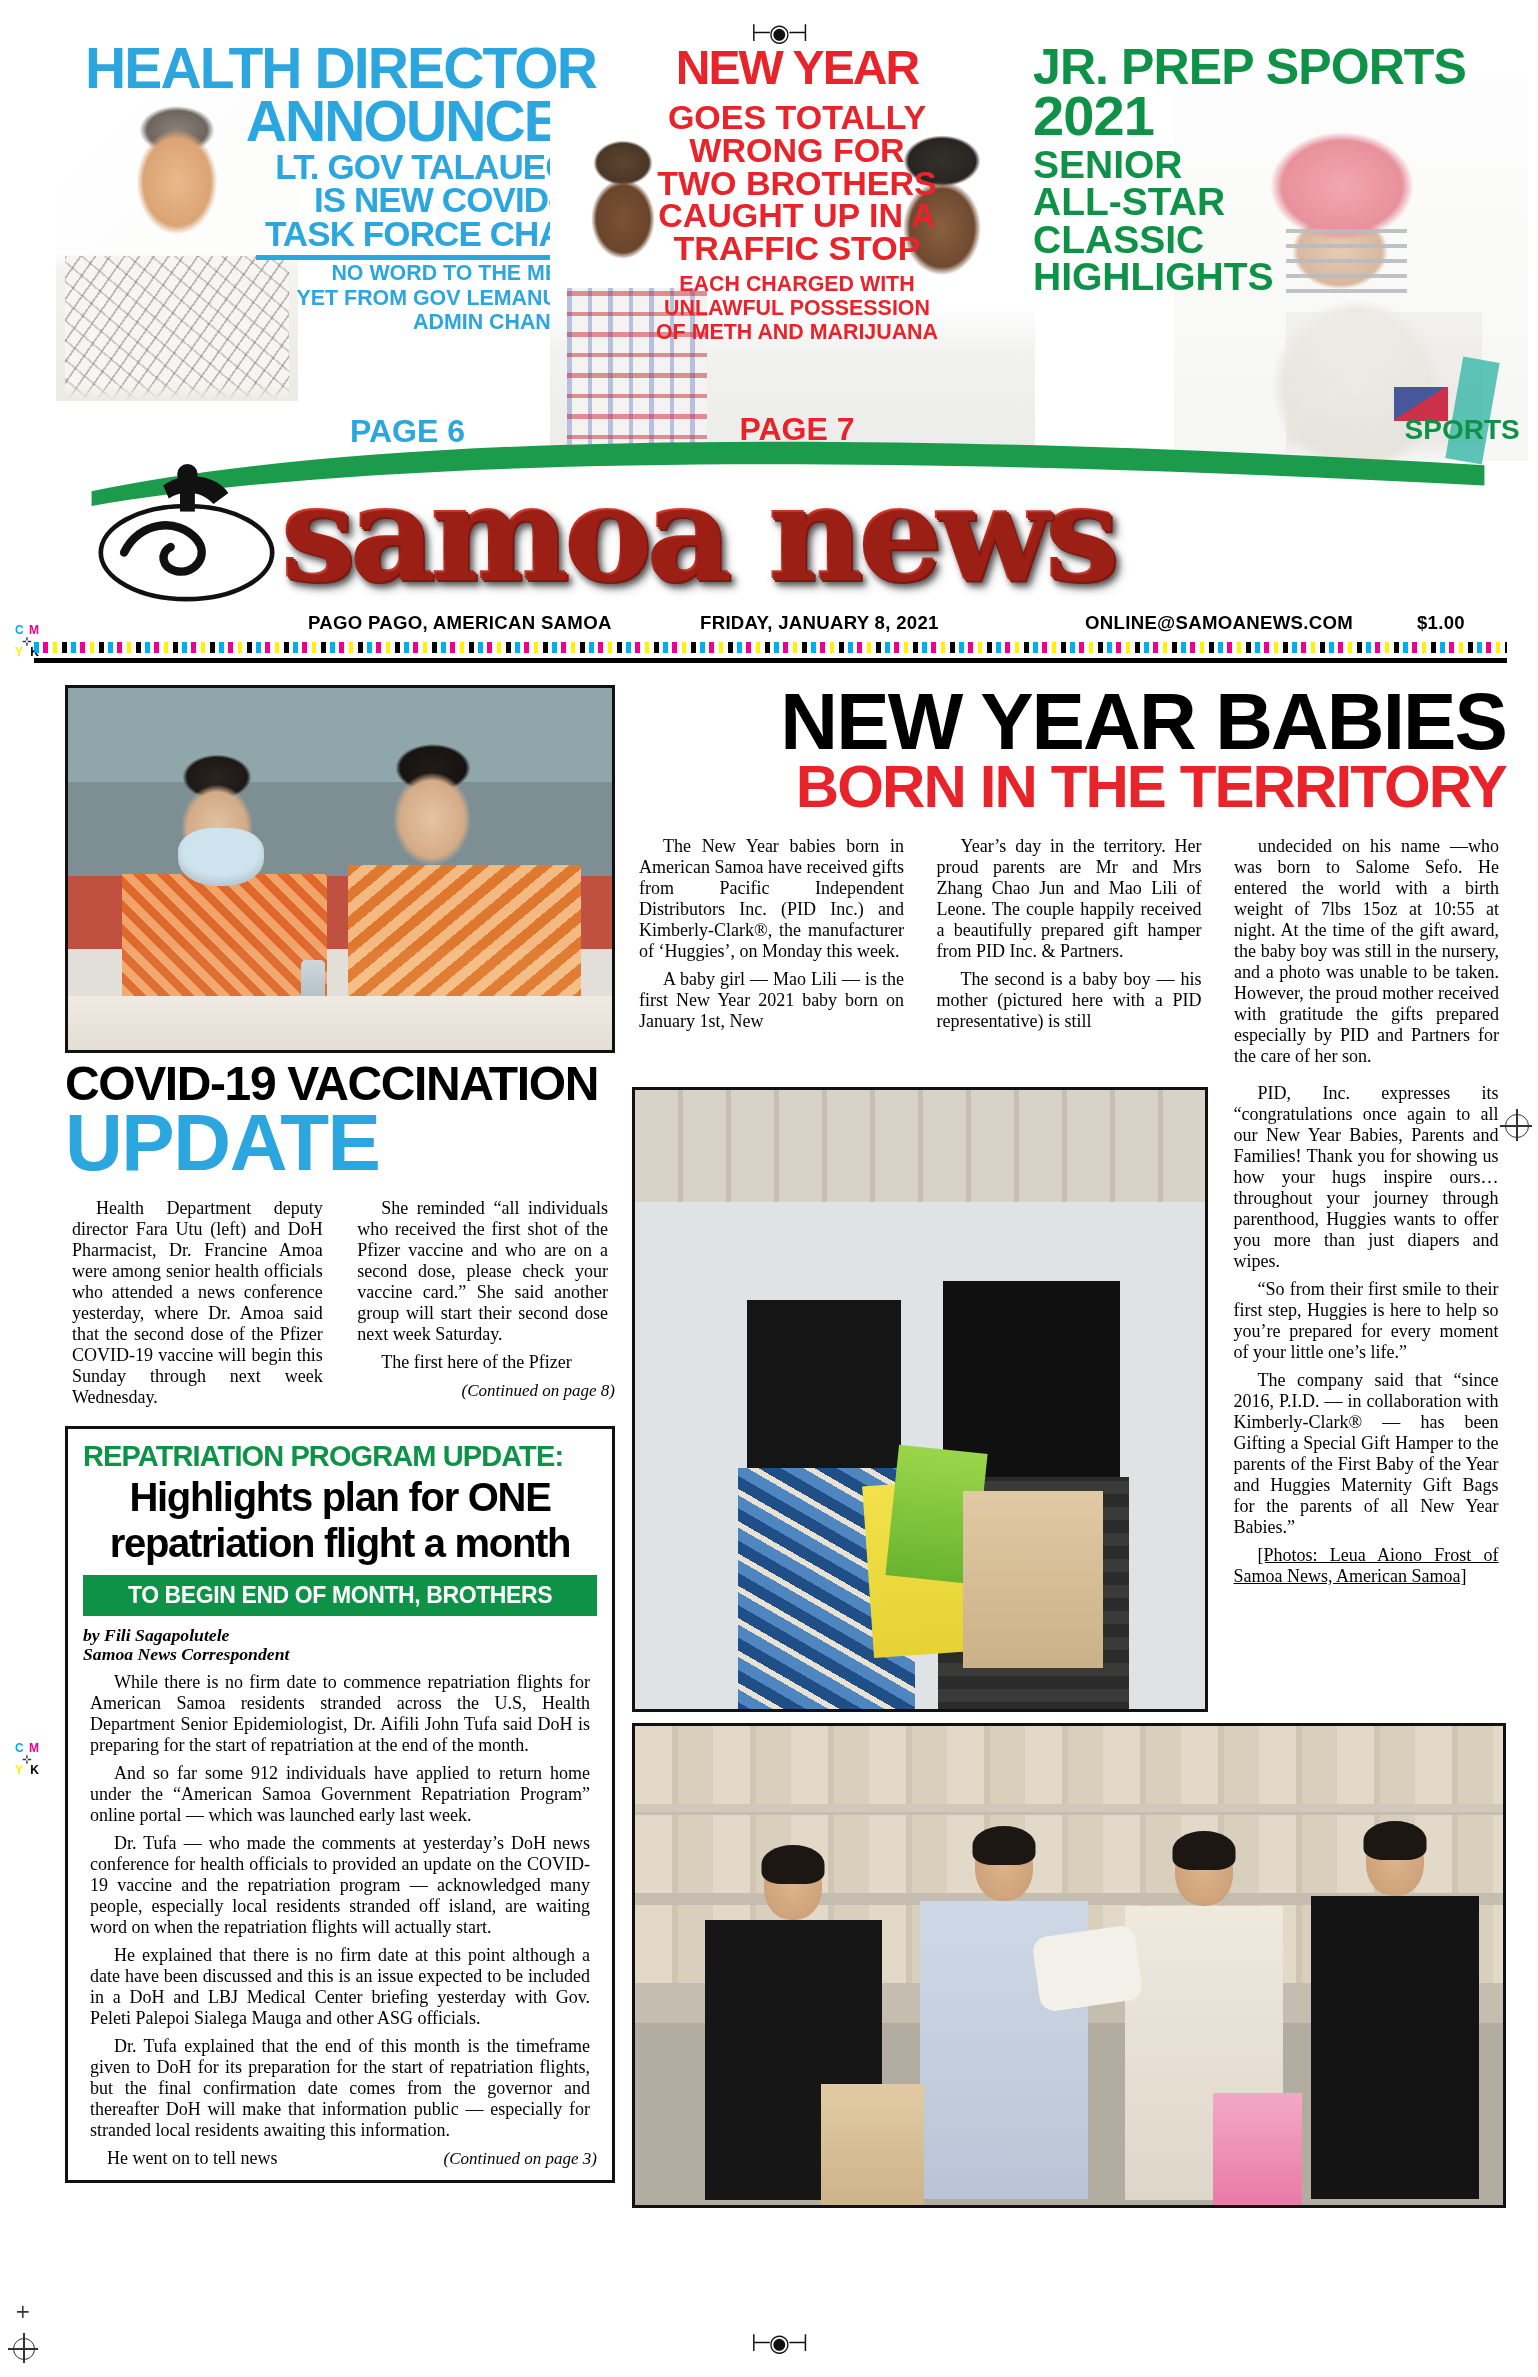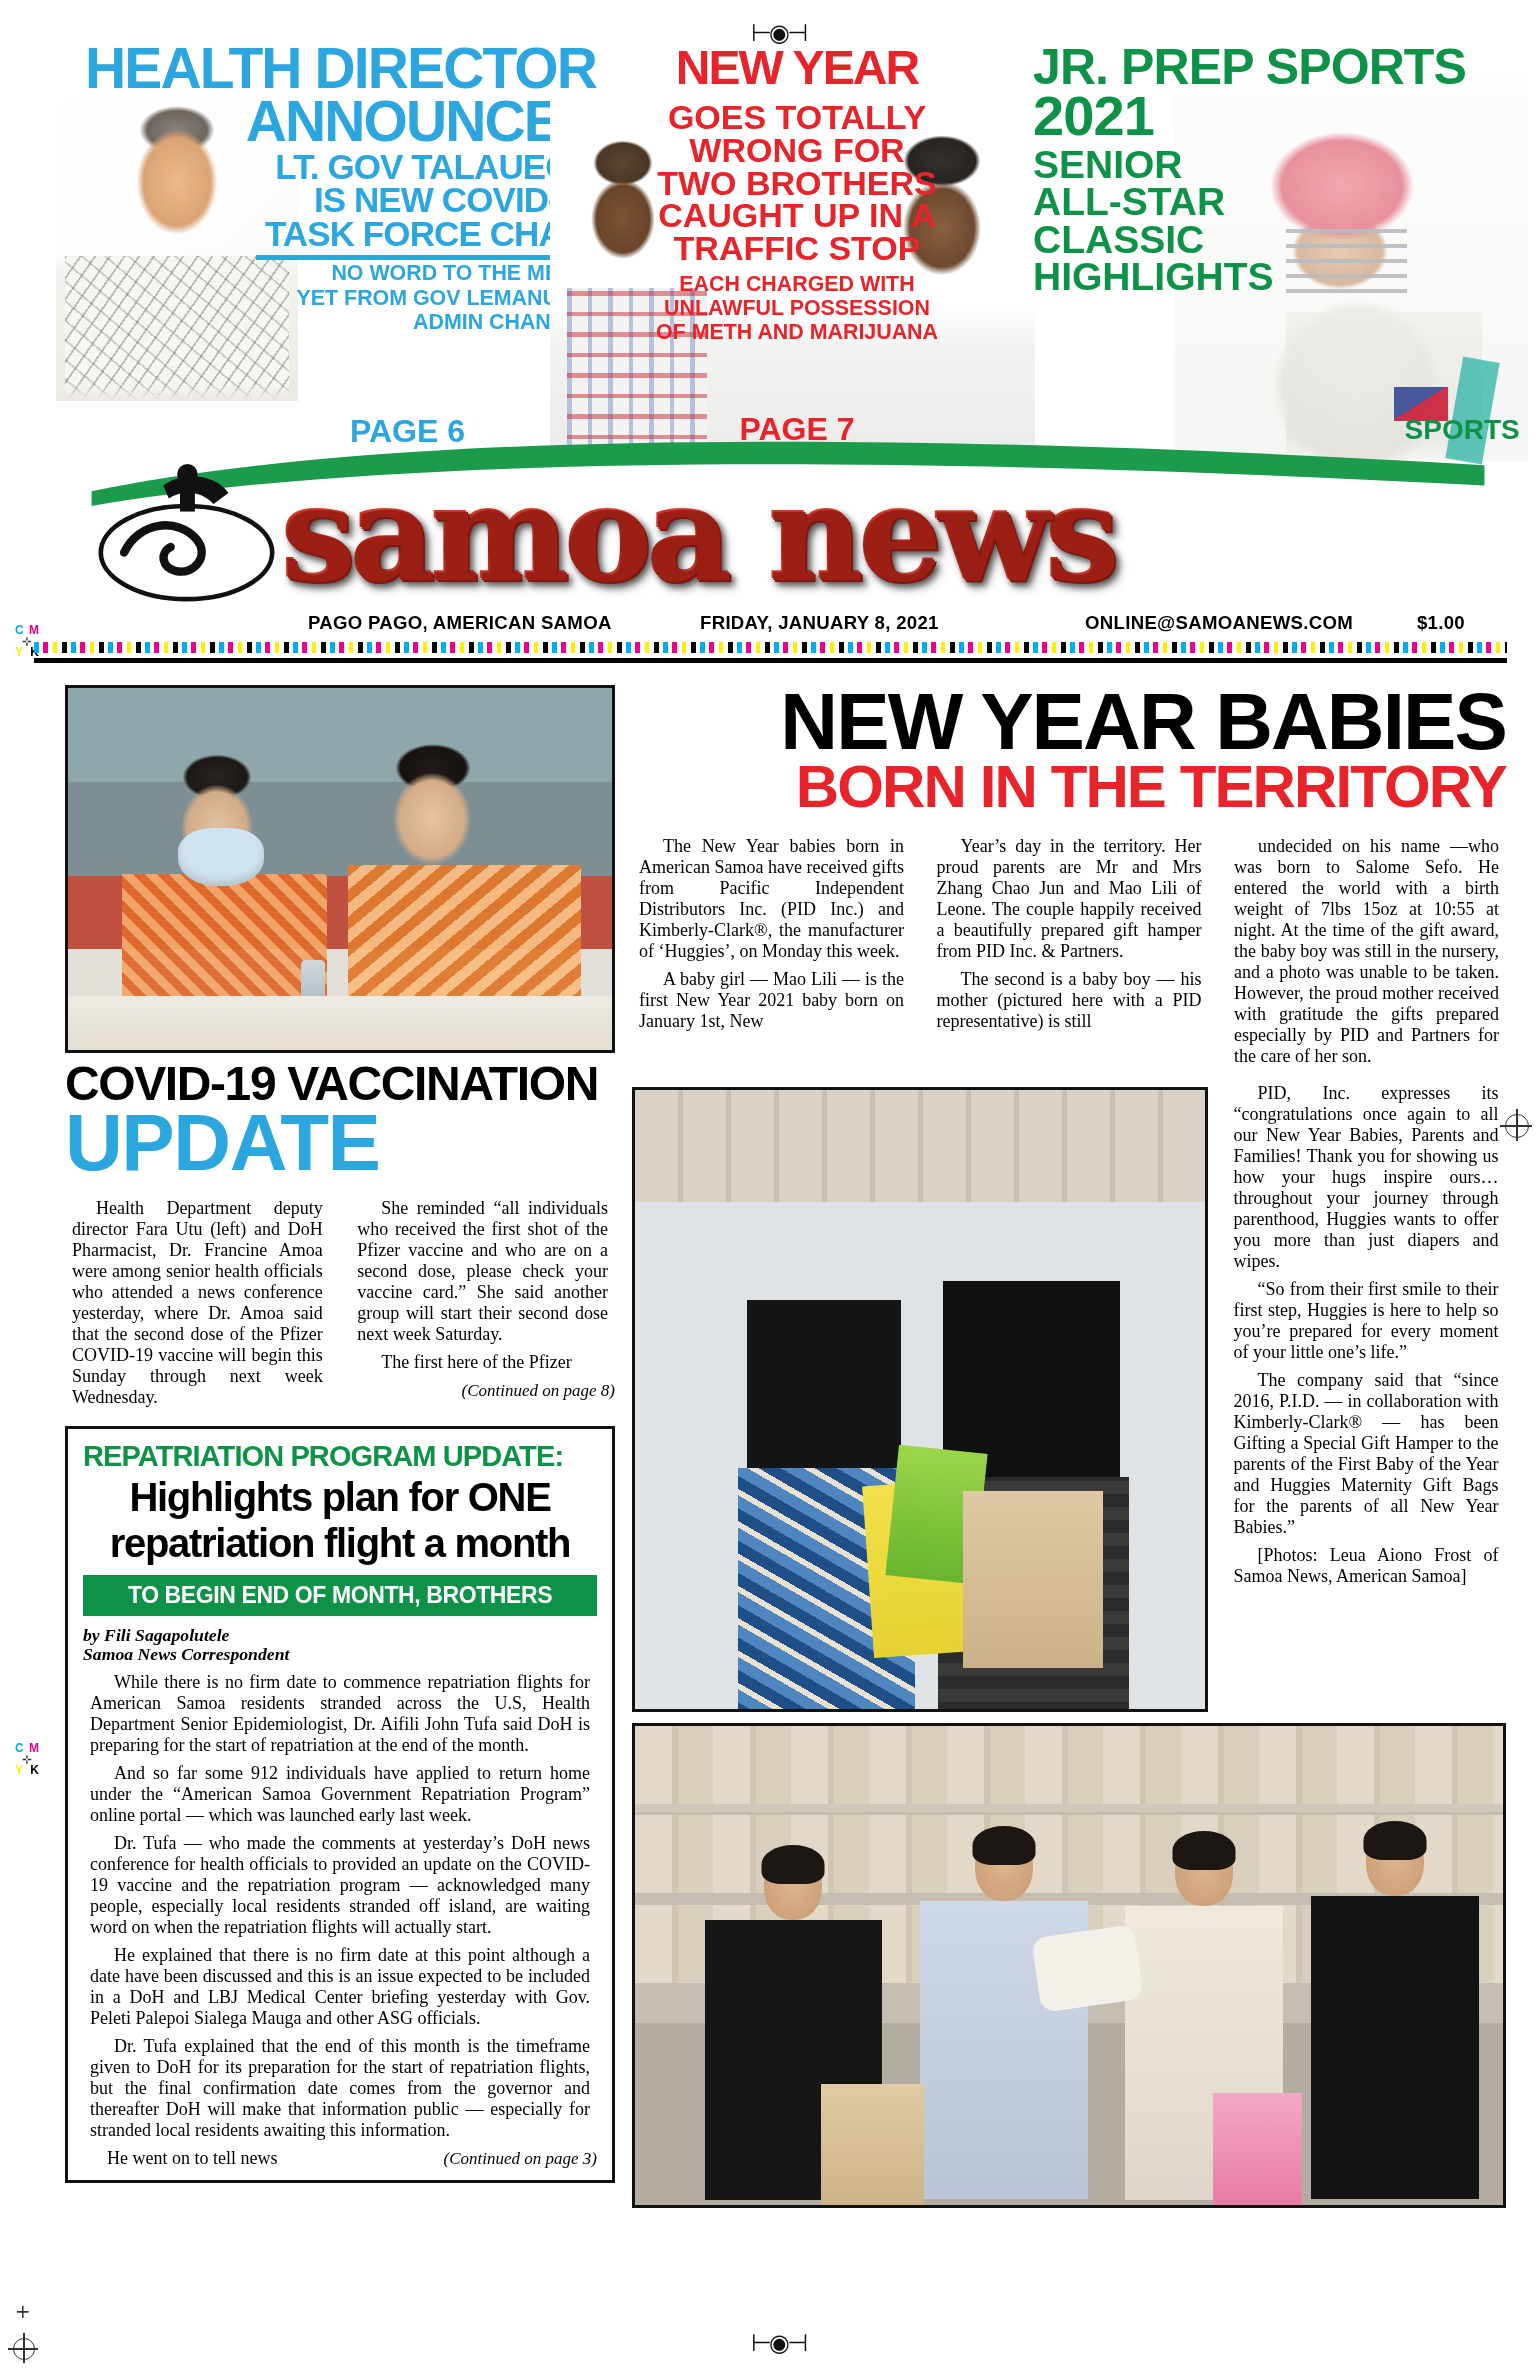--- a/index.html
+++ b/index.html
@@ -261,21 +261,21 @@
     background: repeating-linear-gradient(90deg, #e2d9c8 0 37px, #cfc5b2 37px 43px, #d8cfbd 43px 78px); }
   .ph-group .p { position:absolute; bottom:0; }
   .ph-group .p .head { width: 58px; height: 69px; border-radius: 46%; margin: 0 auto;
     background: radial-gradient(ellipse at 50% 40%, #dfb68f, #c89a72); }
   .ph-group .p .hair { position:absolute; left: 50%; transform: translateX(-50%); top:-5.6px;
     width: 63px; height: 39px; border-radius: 50% 50% 30% 30%; background:#1d1713; }
   .ph-group .p .torso { width: 131px; margin: 0 auto; }
   .ph-group .pink { position:absolute; width:89px; height:112px;
     background: linear-gradient(to bottom, #f3a8c6, #e87ba7); }
 
-  .caption-credit { font-family:"Liberation Serif", serif; font-size: 18px; line-height:21px; }
+  .caption-credit { font-family:"Liberation Serif", serif; font-size: 18px; line-height:21px;text-decoration:underline; }
 </style>
 </head>
 <body>
 
 <div class="page">
 
   <div class="regmark reg-top">⊢◉⊣</div>
   <div class="regmark reg-bottom">⊢◉⊣</div>
   <div class="reg-circle-r"></div>
   <div class="reg-circle-bl"></div>

